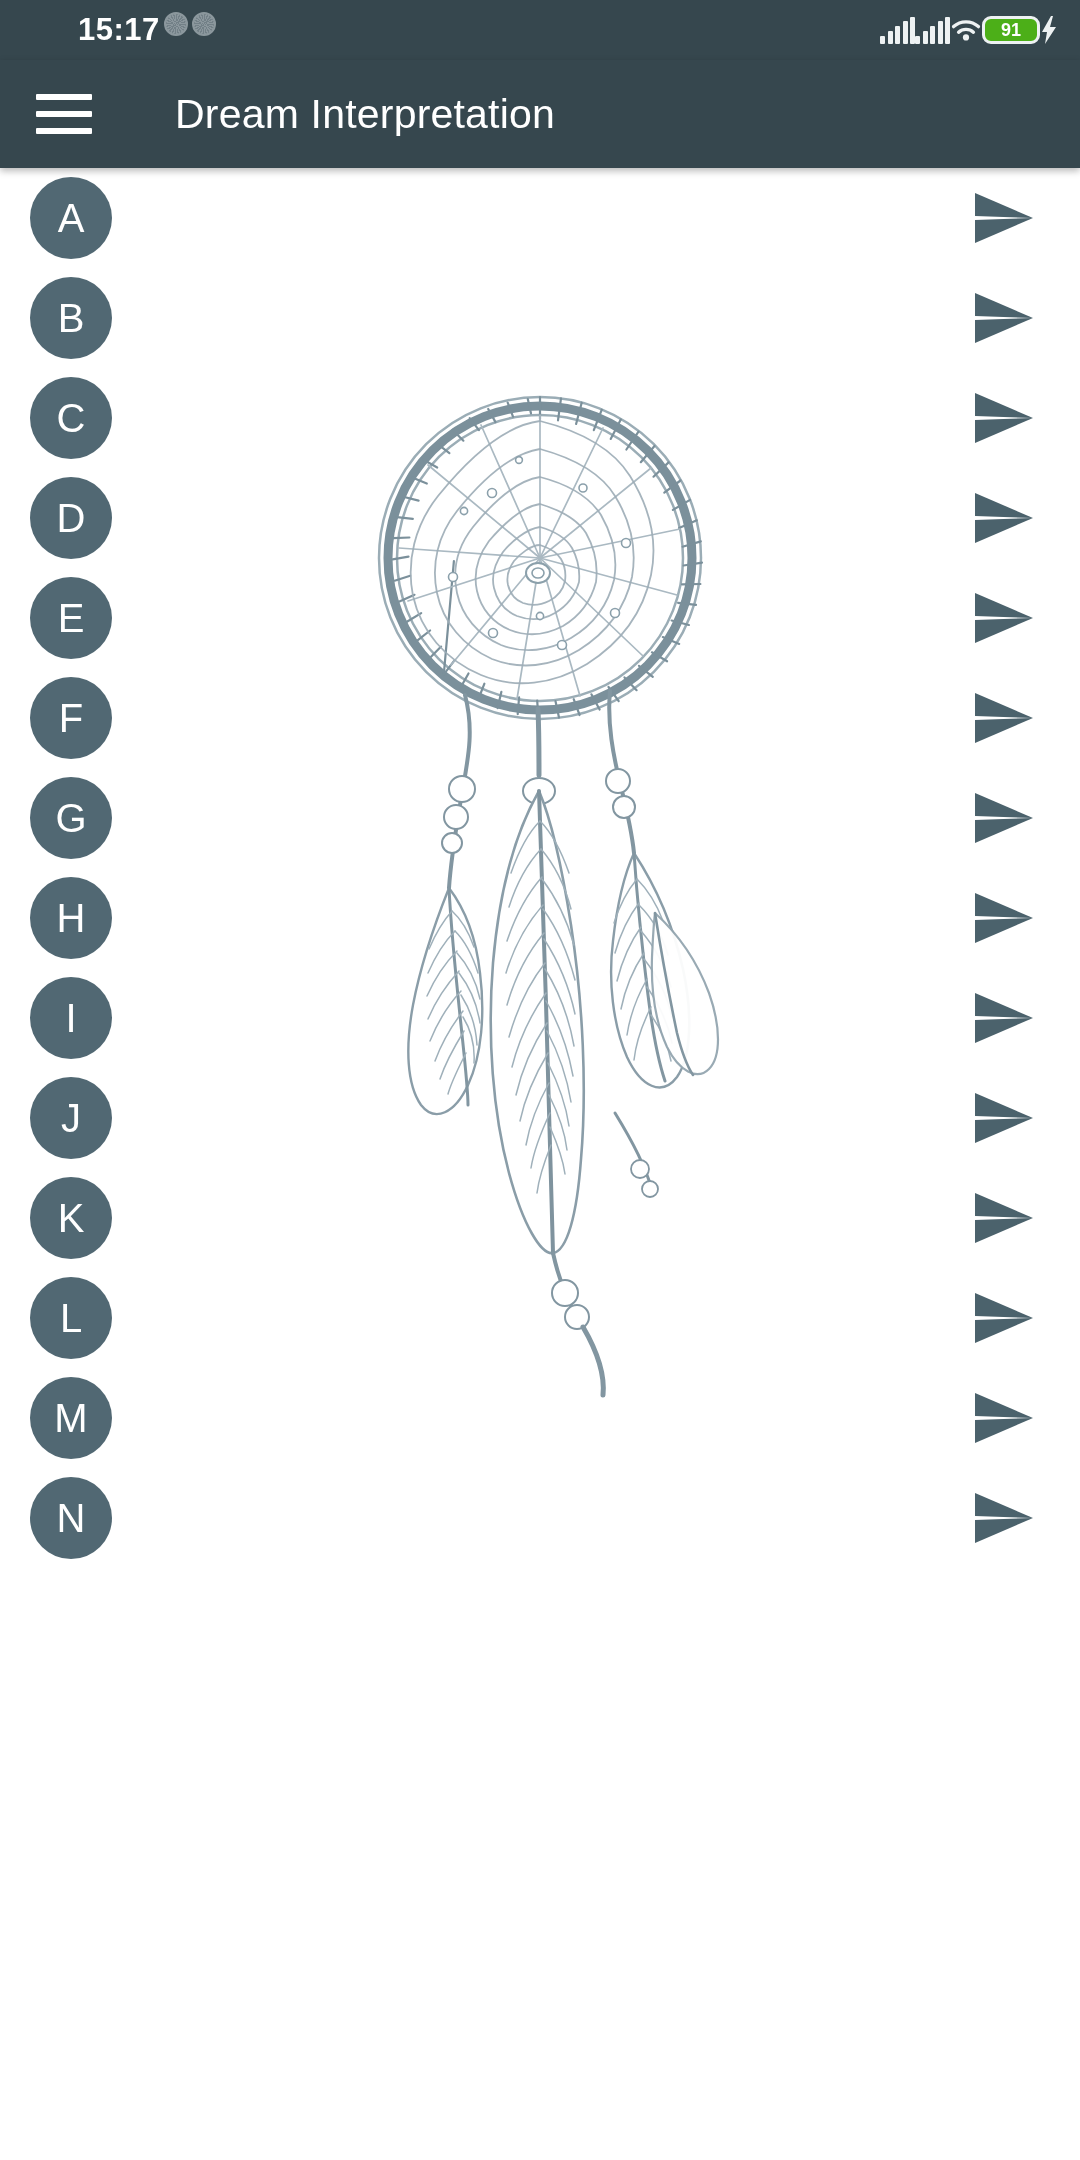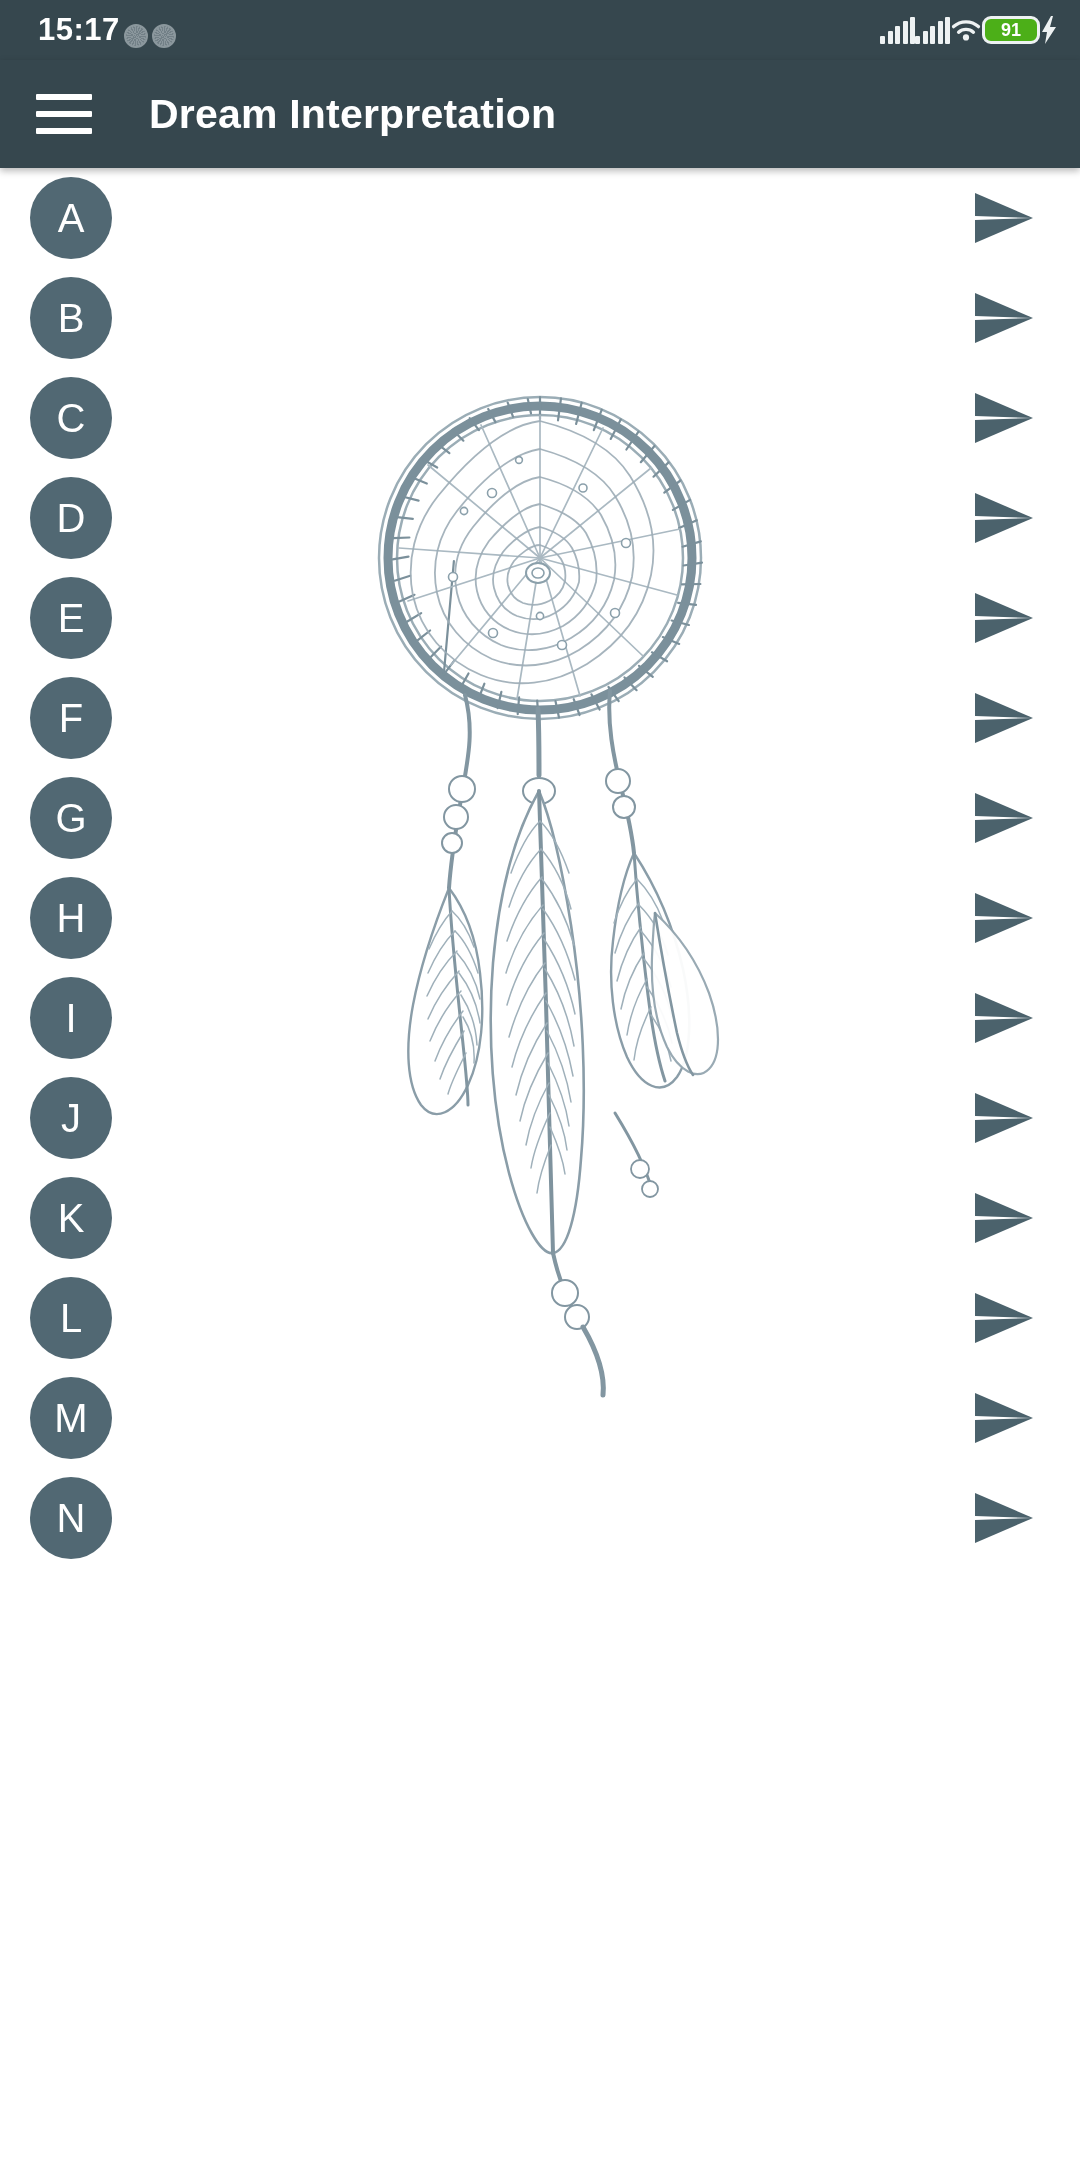--- a/index.html
+++ b/index.html
@@ -11,21 +11,21 @@
   }
   #screen { position:relative; width:1080px; height:2160px; background:#ffffff; }
 
   
   .statusbar {
     position:absolute; top:0; left:0; width:1080px; height:60px;
     background:#36474e; color:#ffffff;
     display:flex; align-items:center; justify-content:space-between;
     padding:0 22px 0 38px;
   }
-  .sb-left { display:flex; align-items:flex-end; gap:4px; }
+  .sb-left { display:flex; align-items:flex-start; gap:4px;margin-left:40px; }
   .sb-clock { font-size:31px; font-weight:700; letter-spacing:.5px; color:#fff; }
   .sb-dot {
     width:24px; height:24px; border-radius:50%;
     background:
       repeating-conic-gradient(from 0deg, #7d8b91 0deg 9deg, #9aa6ab 9deg 18deg);
     border:2px solid #9aa6ab;
     opacity:.85;
   }
   .sb-right { display:flex; align-items:center; }
   .sig { display:flex; align-items:flex-end; gap:2.5px; height:27px; }
@@ -52,22 +52,22 @@
     box-shadow:0 3px 7px rgba(0,0,0,.28);
     z-index:5;
   }
   .hamburger {
     width:56px; height:40px; margin-left:36px;
     display:flex; flex-direction:column; justify-content:space-between;
     cursor:pointer;
   }
   .hamburger b { display:block; height:6px; background:#ffffff; border-radius:1px; }
   .toolbar-title {
-    margin-left:57px; color:#ffffff;
-    font-size:41px; font-weight:700; letter-spacing:.2px;
+    margin-left:83px; color:#ffffff;
+    font-size:41px; font-weight:400; letter-spacing:.2px;
   }
 
   
   .content {
     position:absolute; top:168px; left:0; width:1080px; height:1992px;
     background:#ffffff; overflow:hidden;
   }
 
   
   .art {

